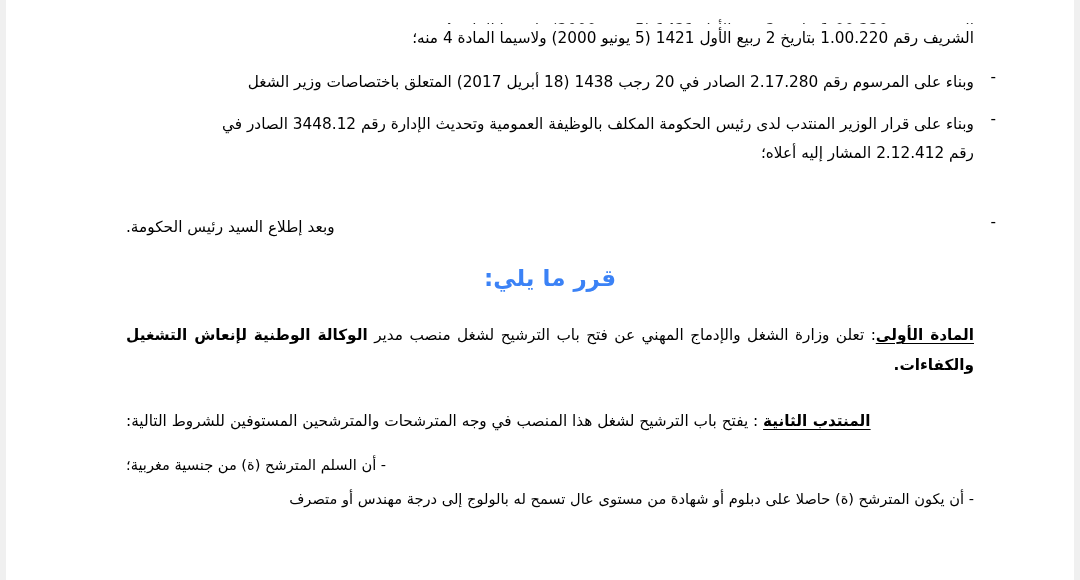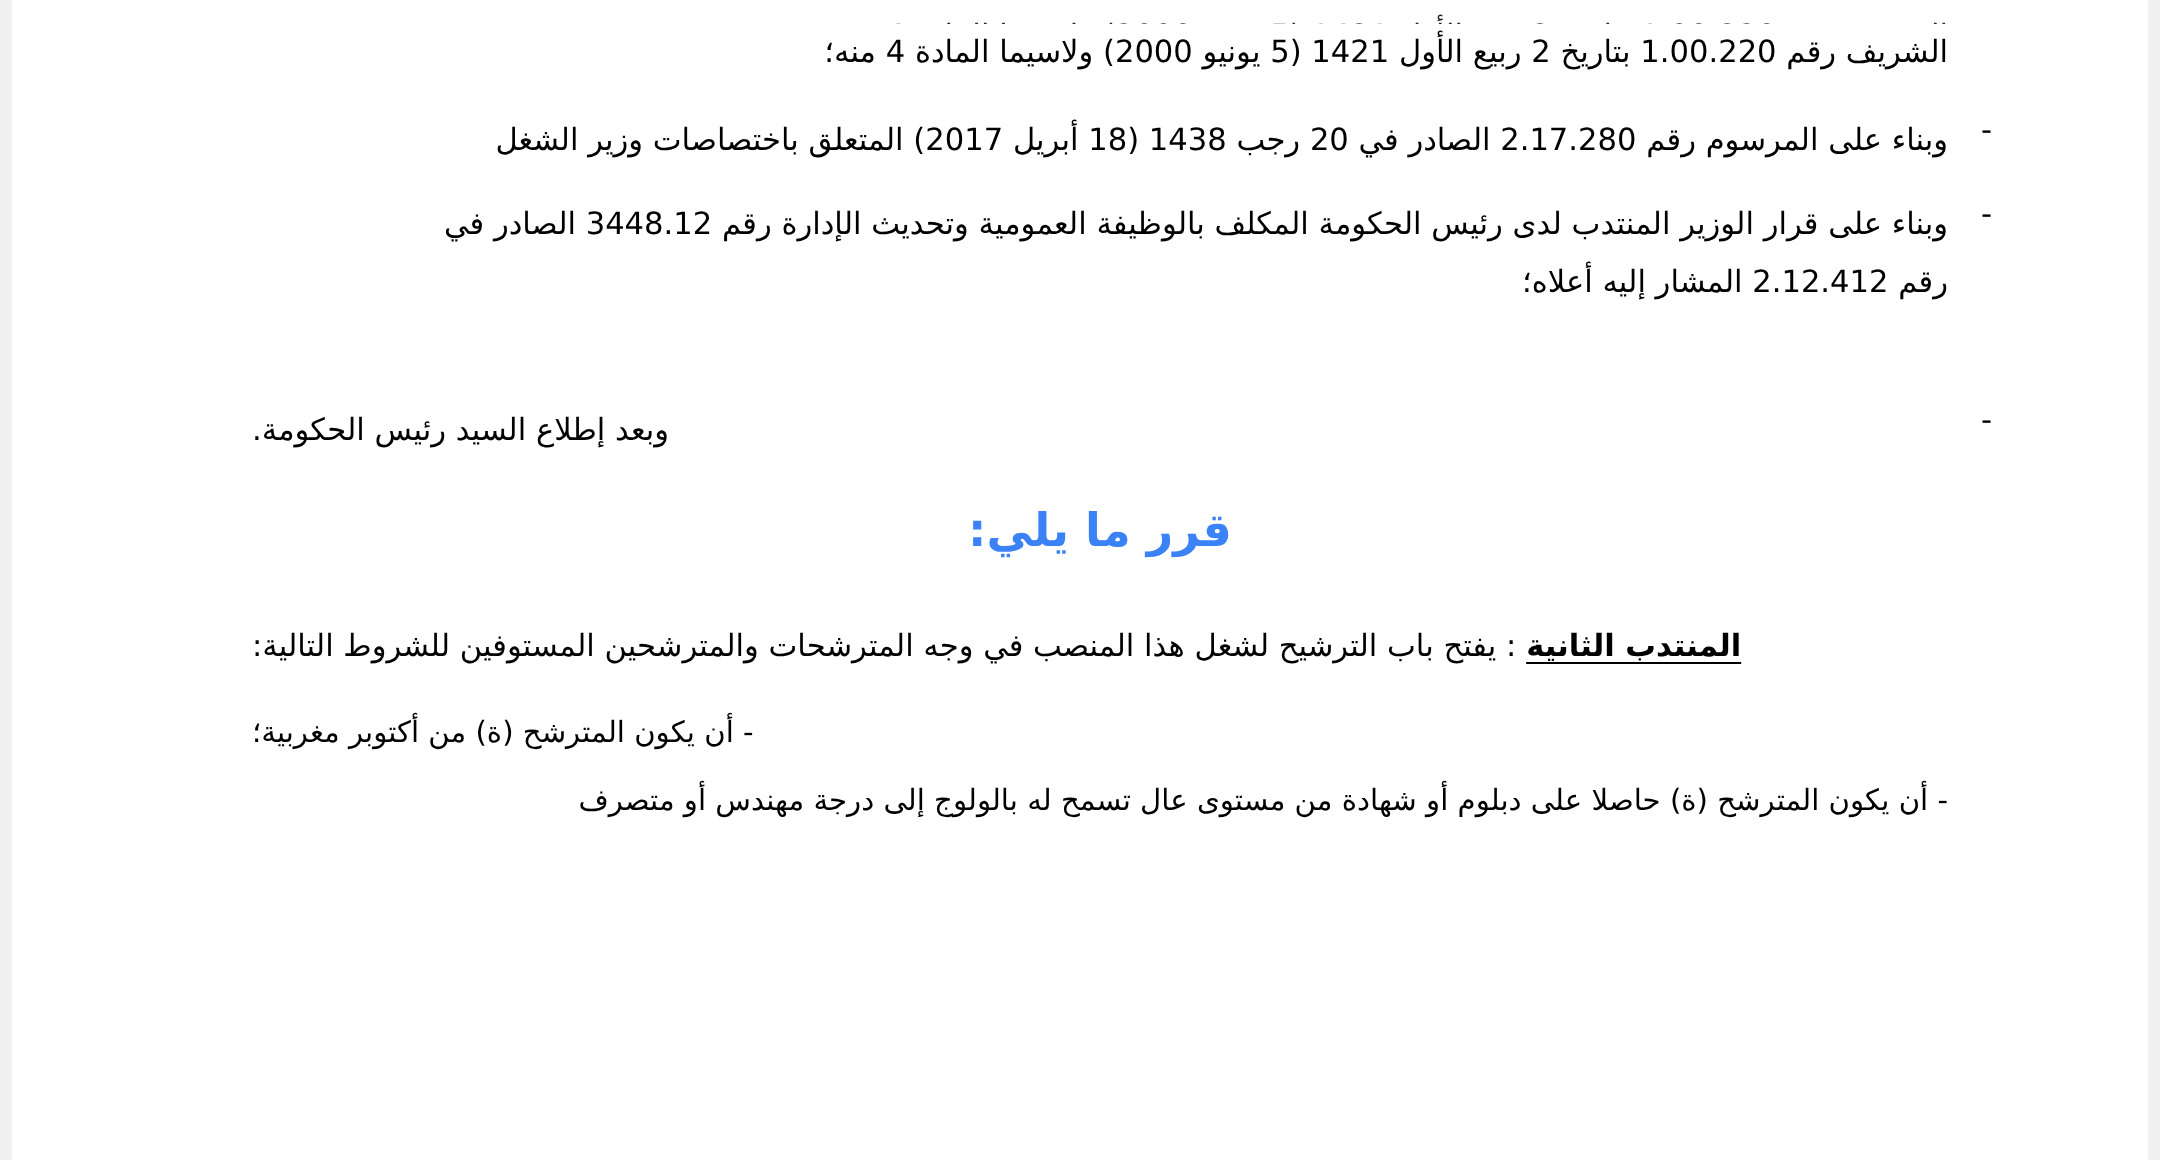--- a/index.html
+++ b/index.html
@@ -34,21 +34,21 @@
     right: 0;
     width: 6px;
     height: 580px;
     background: #f0f0f0;
   }
   .content {
     position: absolute;
     top: 0;
     right: 6px;
     left: 6px;
-    padding: 4px 100px 0 120px;
+    padding: 16px 100px 0 120px;
     box-sizing: border-box;
     direction: rtl;
     text-align: justify;
   }
   .clipped-top {
     height: 8px;
     overflow: hidden;
     font-size: 15.5px;
     color: #111;
     line-height: 1.1;
@@ -150,26 +150,29 @@
 
       <div class="bullet-item" style="margin-top:8px;">
         <span class="dash">-</span>
         <p style="text-align:left;margin-top:44px;">وبعد إطلاع السيد رئيس الحكومة.</p>
       </div>
 
     </div>
 
     <div class="decision-title">قرر ما يلي:</div>
 
+    <div class="article-block">
+      <p><span class="art-label">المادة الأولى</span><span>: </span><span>تعلن وزارة الشغل والإدماج المهني عن فتح باب الترشيح لشغل منصب مدير</span> <span class="bold">الوكالة الوطنية لإنعاش التشغيل والكفاءات.</span></p>
+    </div>
 
     <div class="article-block" style="margin-bottom:14px;">
       <p style="text-align:left;"><span class="art-label">المنتدب الثانية</span><span> : </span><span>يفتح باب الترشيح لشغل هذا المنصب في وجه المترشحات والمترشحين المستوفين للشروط التالية:</span></p>
     </div>
 
     <div>
-      <p class="cond-line" style="text-align:left;">- أن يكون المترشح (ة) من أكتوبر مغربية؛</p>
+      <p class="cond-line" style="text-align:left;">- أن السلم المترشح (ة) من جنسية مغربية؛</p>
       <p class="cond-line cond-indent" style="margin-top:6px;">- أن يكون المترشح (ة) حاصلا على دبلوم أو شهادة من مستوى عال تسمح له بالولوج إلى درجة مهندس أو متصرف</p>
     </div>
 
   </div>
 
   <div class="fade-bottom"></div>
 </div>
 
 </body></html>

